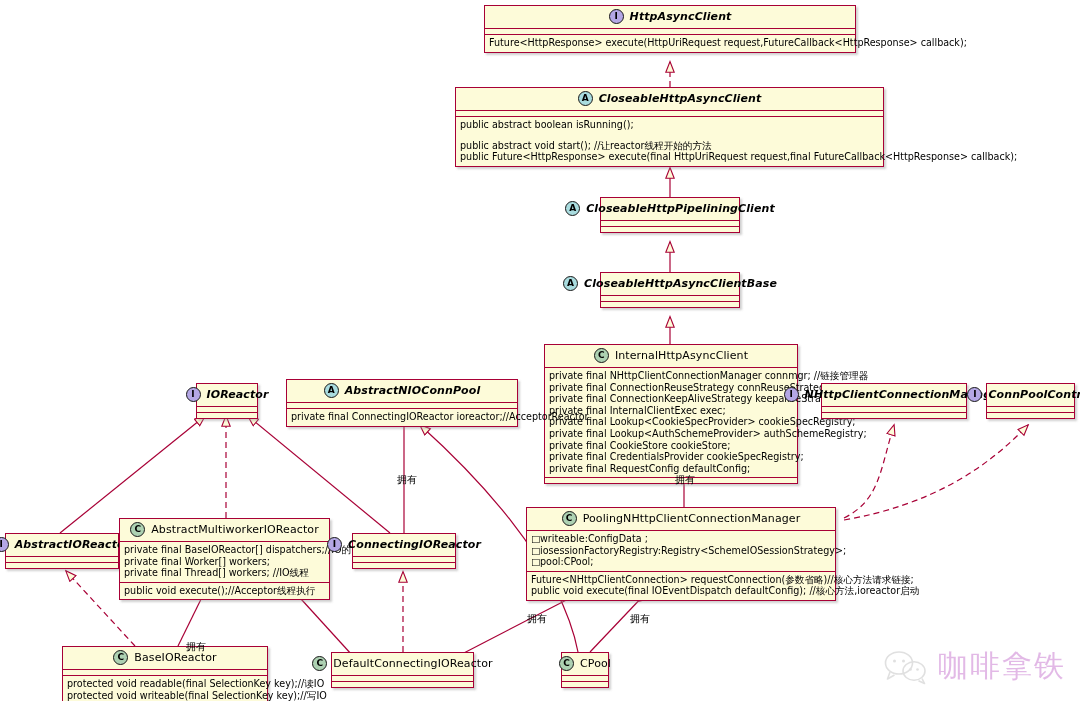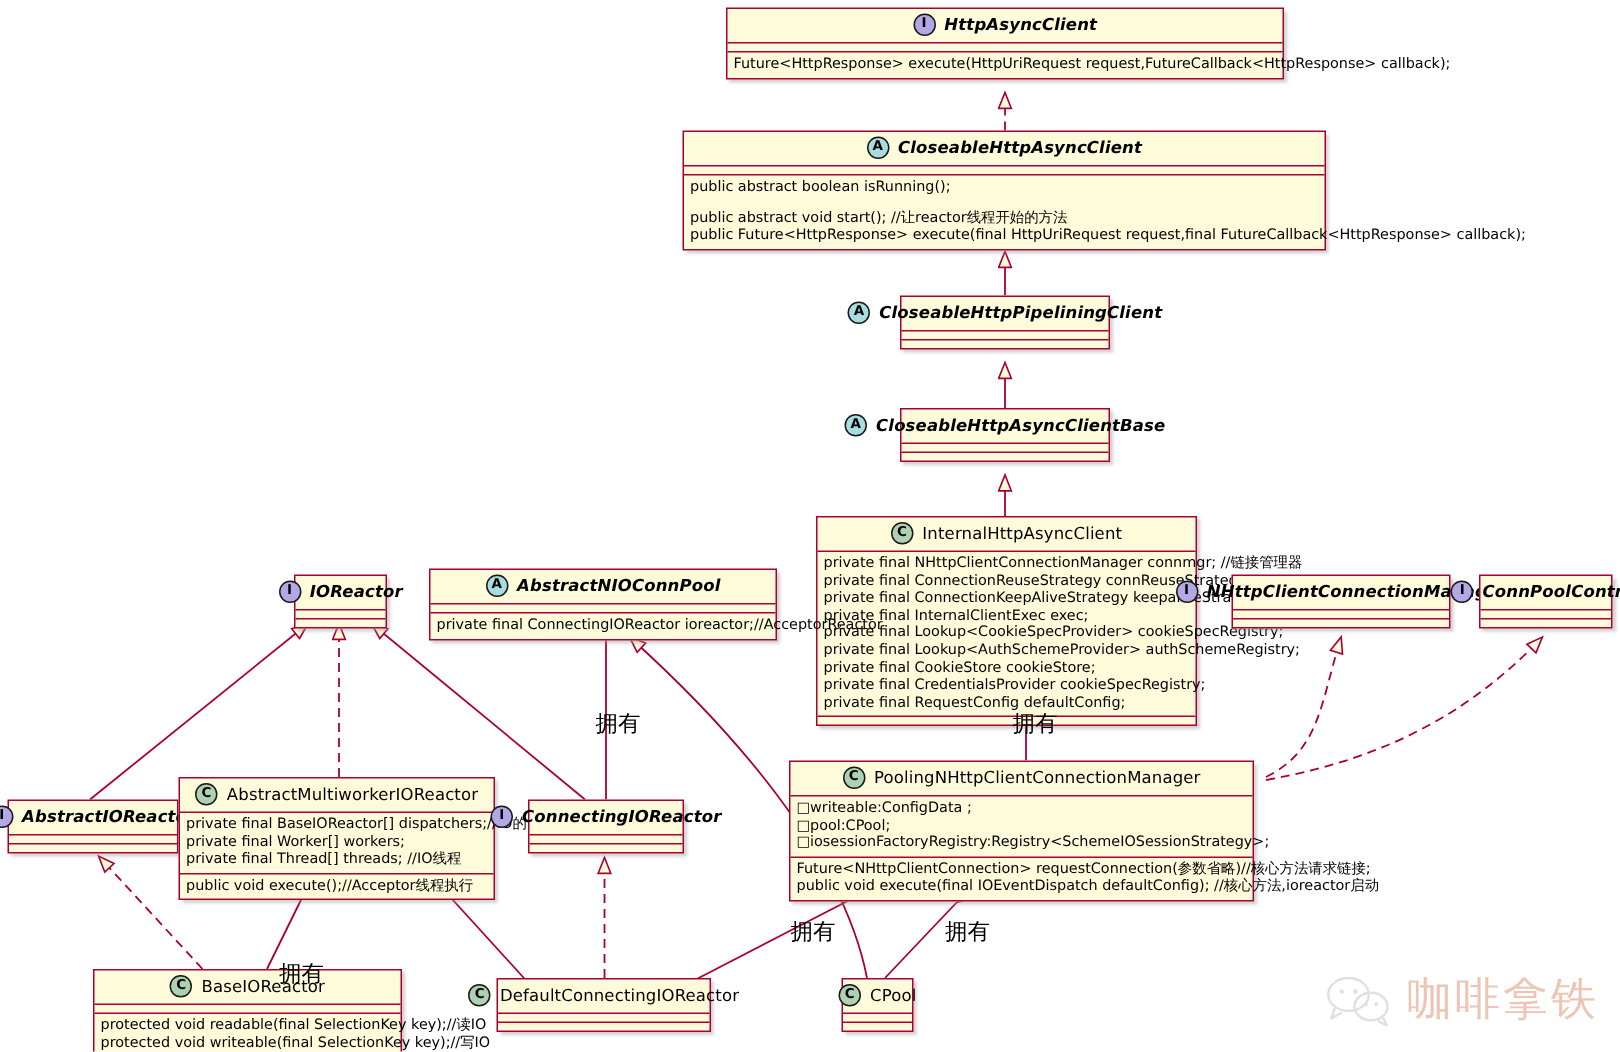--- a/index.html
+++ b/index.html
@@ -50,35 +50,35 @@
     color:#000;white-space:nowrap;
   }
   .compartment.empty{height:5px;padding:0;}
   .row{white-space:nowrap;}
   .row .vis{display:inline-block;width:9px;color:#000;}
   .blank{height:9px;}
 
   
   .edge-label{
     position:absolute;
-    font-size:15px;
+    font-size:10px;
     color:#000;
     background:transparent;
     white-space:nowrap;
     z-index:6;
   }
 
   
   #watermark{
     position:absolute;right:14px;bottom:14px;
     display:flex;align-items:center;gap:9px;
     opacity:.30;z-index:2;
   }
   #watermark .wm-text{
-    font-size:30px;color:#c2410c;letter-spacing:2px;
+    font-size:30px;color:#a21caf;letter-spacing:2px;
     font-family:"DejaVu Sans","Liberation Sans",sans-serif;
   }
   #watermark svg{display:block;}
 </style>
 </head>
 <body>
 
 <div id="canvas">
 
   <svg id="edges" viewBox="0 0 1080 701" xmlns="http://www.w3.org/2000/svg">
@@ -253,21 +253,21 @@
       </div>
       <div class="uml-box" style="left: 119px; top: 518px; width: 211px;">
         <div class="uml-title">
           <span class="stereo C">C</span>
           <span class="uml-name">AbstractMultiworkerIOReactor</span>
         </div>
         <div class="sep"></div>
         <div class="compartment">
           <div class="row">private final BaseIOReactor[] dispatchers;//IO的Reactor</div>
           <div class="row">private final Worker[] workers;</div>
-          <div class="row">private final Thread[] threads; //IO线程</div>
+          <div class="row">private final Thread[] workers; //IO线程</div>
         </div>
         <div class="sep"></div>
         <div class="compartment">
           <div class="row">public void execute();//Acceptor线程执行</div>
         </div>
       </div>
       <div class="uml-box" style="left: 352px; top: 533px; width: 104px;">
         <div class="uml-title iface">
           <span class="stereo I">I</span>
           <span class="uml-name">ConnectingIOReactor</span>
@@ -278,22 +278,22 @@
         <div class="compartment empty"></div>
       </div>
       <div class="uml-box" style="left: 526px; top: 507px; width: 310px;">
         <div class="uml-title">
           <span class="stereo C">C</span>
           <span class="uml-name">PoolingNHttpClientConnectionManager</span>
         </div>
         <div class="sep"></div>
         <div class="compartment">
           <div class="row"><span class="vis">□</span><span>writeable:ConfigData ;</span></div>
+          <div class="row"><span class="vis">□</span><span>iosessionFactoryRegistry:Registry&lt;SchemeIOSessionStrategy&gt;;</span></div>
           <div class="row"><span class="vis">□</span><span>pool:CPool;</span></div>
-          <div class="row"><span class="vis">□</span><span>iosessionFactoryRegistry:Registry&lt;SchemeIOSessionStrategy&gt;;</span></div>
         </div>
         <div class="sep"></div>
         <div class="compartment">
           <div class="row">Future&lt;NHttpClientConnection&gt; requestConnection(参数省略)//核心方法请求链接;</div>
           <div class="row">public void execute(final IOEventDispatch defaultConfig); //核心方法,ioreactor启动</div>
         </div>
       </div>
       <div class="uml-box" style="left: 62px; top: 646px; width: 206px;">
         <div class="uml-title">
           <span class="stereo C">C</span>

